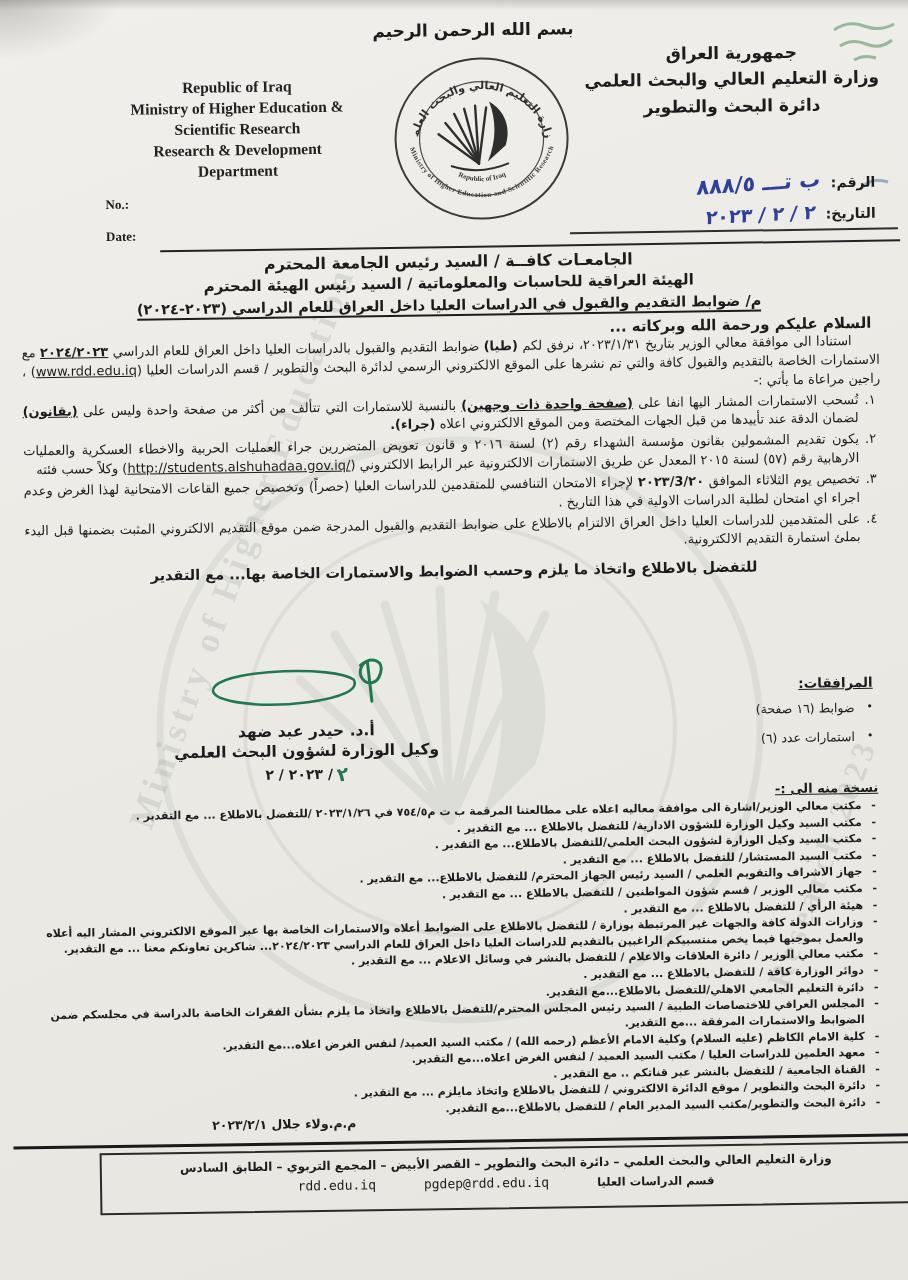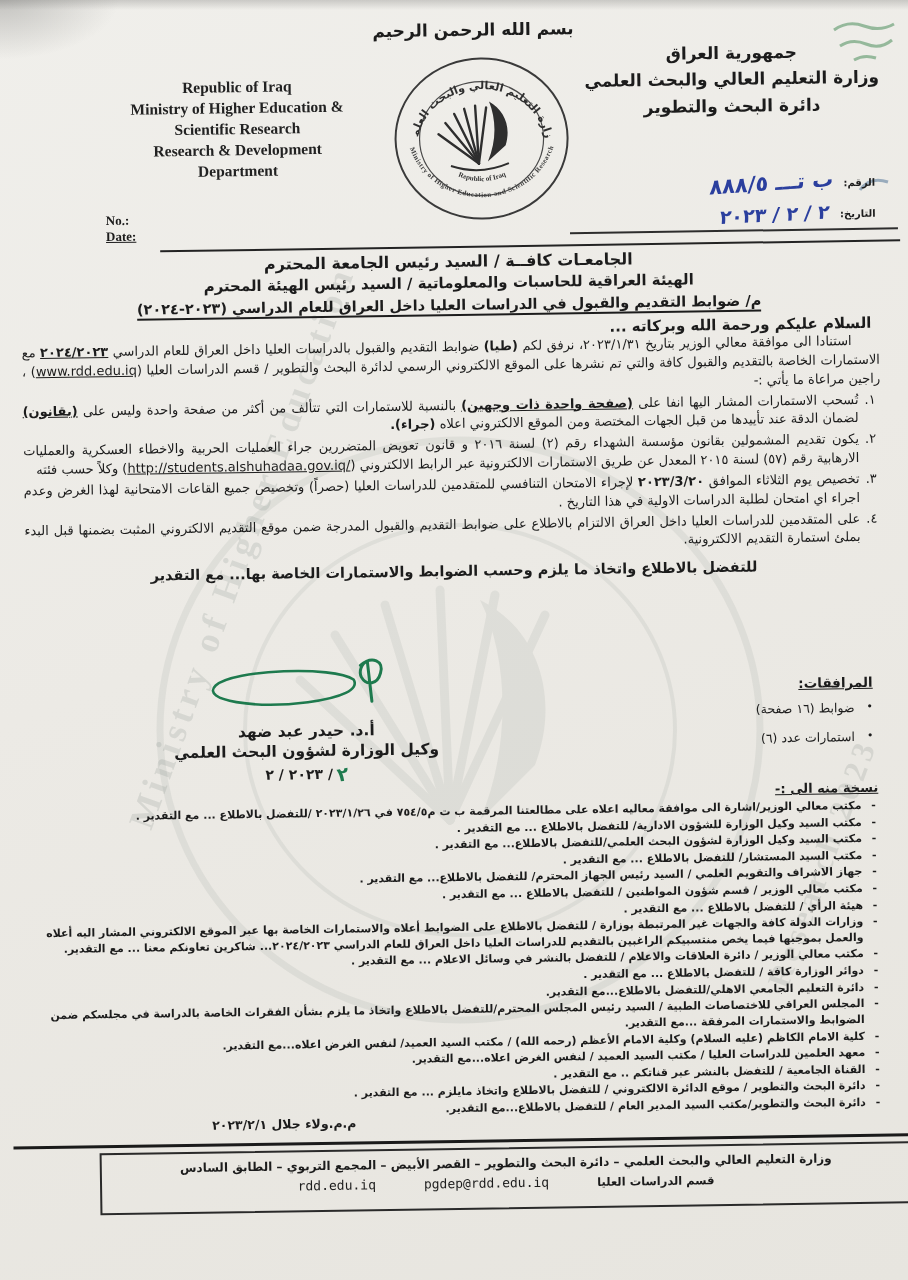--- a/index.html
+++ b/index.html
@@ -20,28 +20,28 @@
   
   .bismillah{position:absolute;left:0;right:0;top:20px;text-align:center;font-size:17px;
     font-weight:bold;transform:translateX(28px);letter-spacing:1px;}
   .hdr-en{position:absolute;left:104px;top:74px;width:282px;text-align:center;
     font-family:"Liberation Serif",serif;font-weight:bold;font-size:15.5px;line-height:1.35;color:#222;}
   .hdr-ar{position:absolute;left:590px;top:44px;width:300px;text-align:center;
     font-weight:bold;font-size:17px;line-height:1.55;direction:rtl;}
   .seal{position:absolute;left:398px;top:54px;width:182px;height:170px;}
   .num-row,.date-row{position:absolute;right:26px;direction:rtl;display:flex;align-items:center;gap:10px;z-index:2;}
   .num-row{top:176px;} .date-row{top:208px;}
-  .field-label{font-weight:bold;font-size:10px;text-align:right;}
+  .field-label{font-weight:bold;font-size:14px;text-align:right;}
   .hand{color:#2b3f9e;font-weight:600;letter-spacing:2px;white-space:nowrap;}
   .hand-num{font-size:21px;transform:rotate(-3deg) skewX(-6deg);}
   .hand-date{font-size:19px;transform:rotate(-2deg) skewX(-8deg);}
   .rule-a{position:absolute;left:576px;right:4px;top:234px;height:2px;background:#2d2d2d;}
   .rule-b{position:absolute;left:166px;right:2px;top:246px;height:2px;background:#232323;}
-  .no-en{position:absolute;left:112px;top:208px;font-family:"Liberation Serif",serif;font-weight:bold;font-size:13px;}
-  .date-en{position:absolute;left:112px;top:224px;font-family:"Liberation Serif",serif;font-weight:bold;font-size:13px;text-decoration:underline;}
+  .no-en{position:absolute;left:112px;top:192px;font-family:"Liberation Serif",serif;font-weight:bold;font-size:13px;}
+  .date-en{position:absolute;left:112px;top:224px;font-family:"Liberation Serif",serif;font-weight:bold;font-size:13px;}
   
   .addr{position:absolute;left:0;right:0;top:252px;direction:rtl;text-align:center;z-index:1;}
   .addr-l1{font-weight:bold;font-size:16px;margin-bottom:3px;}
   .addr-l2{font-weight:bold;font-size:15px;margin-bottom:3px;}
   .subject{display:inline-block;font-weight:bold;font-size:14.5px;border-bottom:2px solid #1c1c1c;padding-bottom:1px;}
   .greeting{text-align:right;padding-right:32px;font-weight:bold;font-size:15px;margin-top:4px;}
   
   .bodytext{position:absolute;left:26px;right:24px;top:338px;direction:rtl;font-size:13px;line-height:1.45;
     text-align:justify;z-index:1;}
   .para{margin:0;text-indent:28px;}

